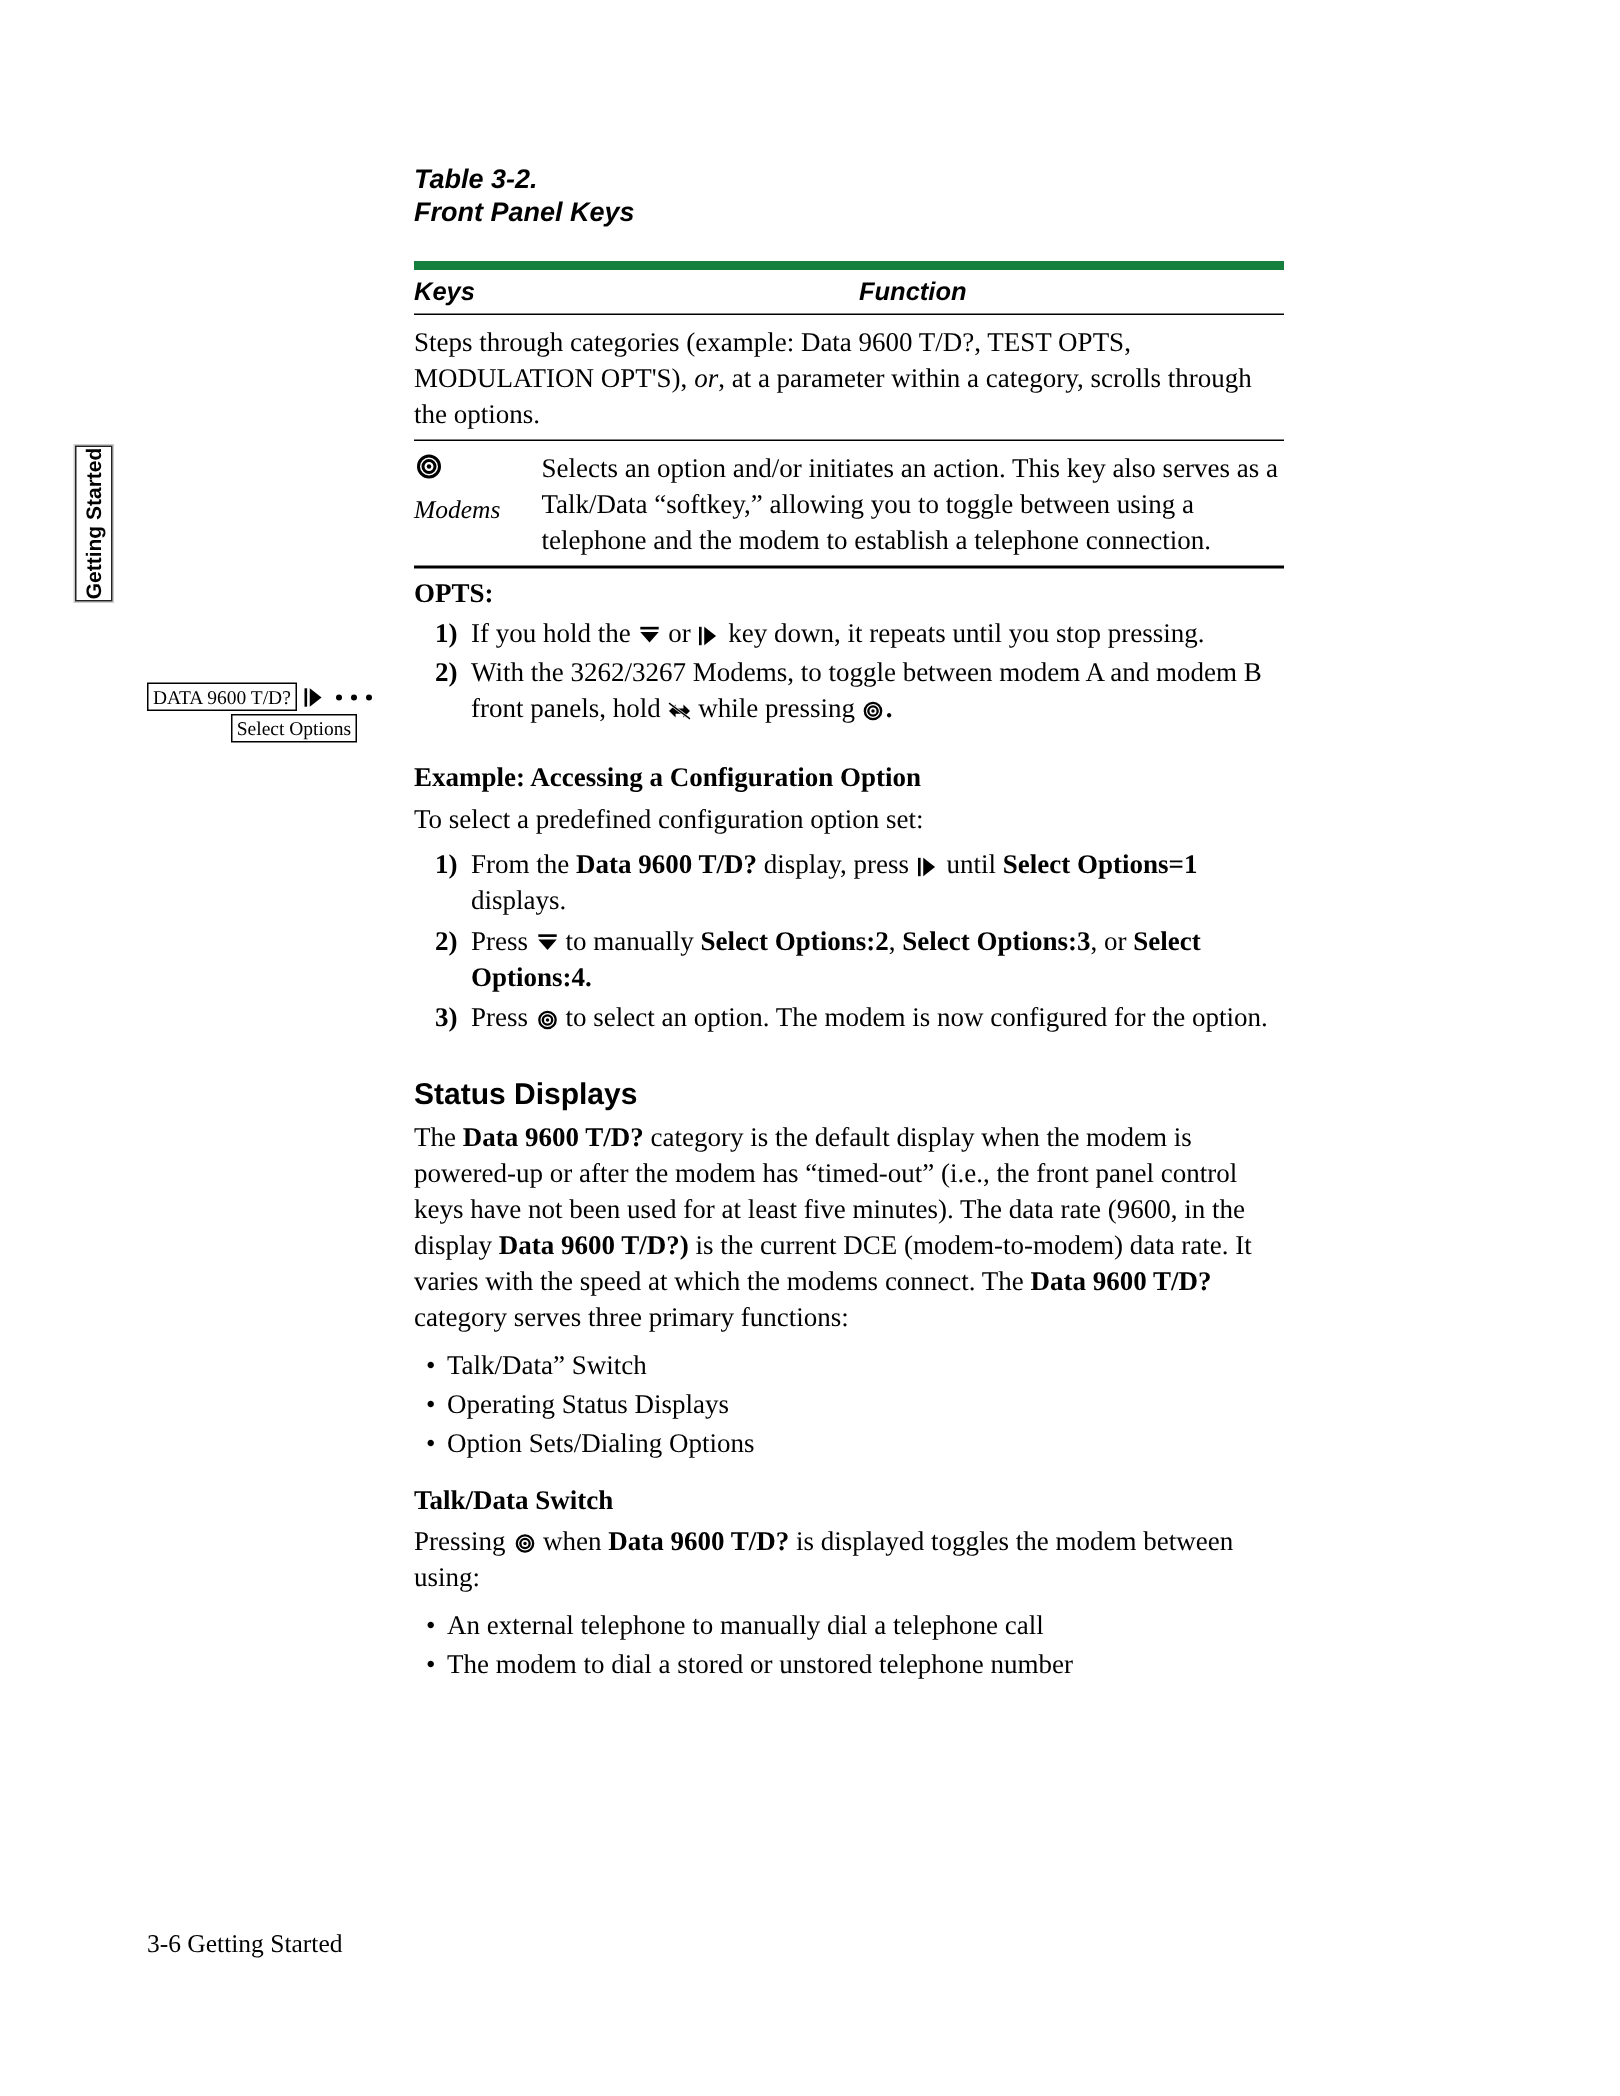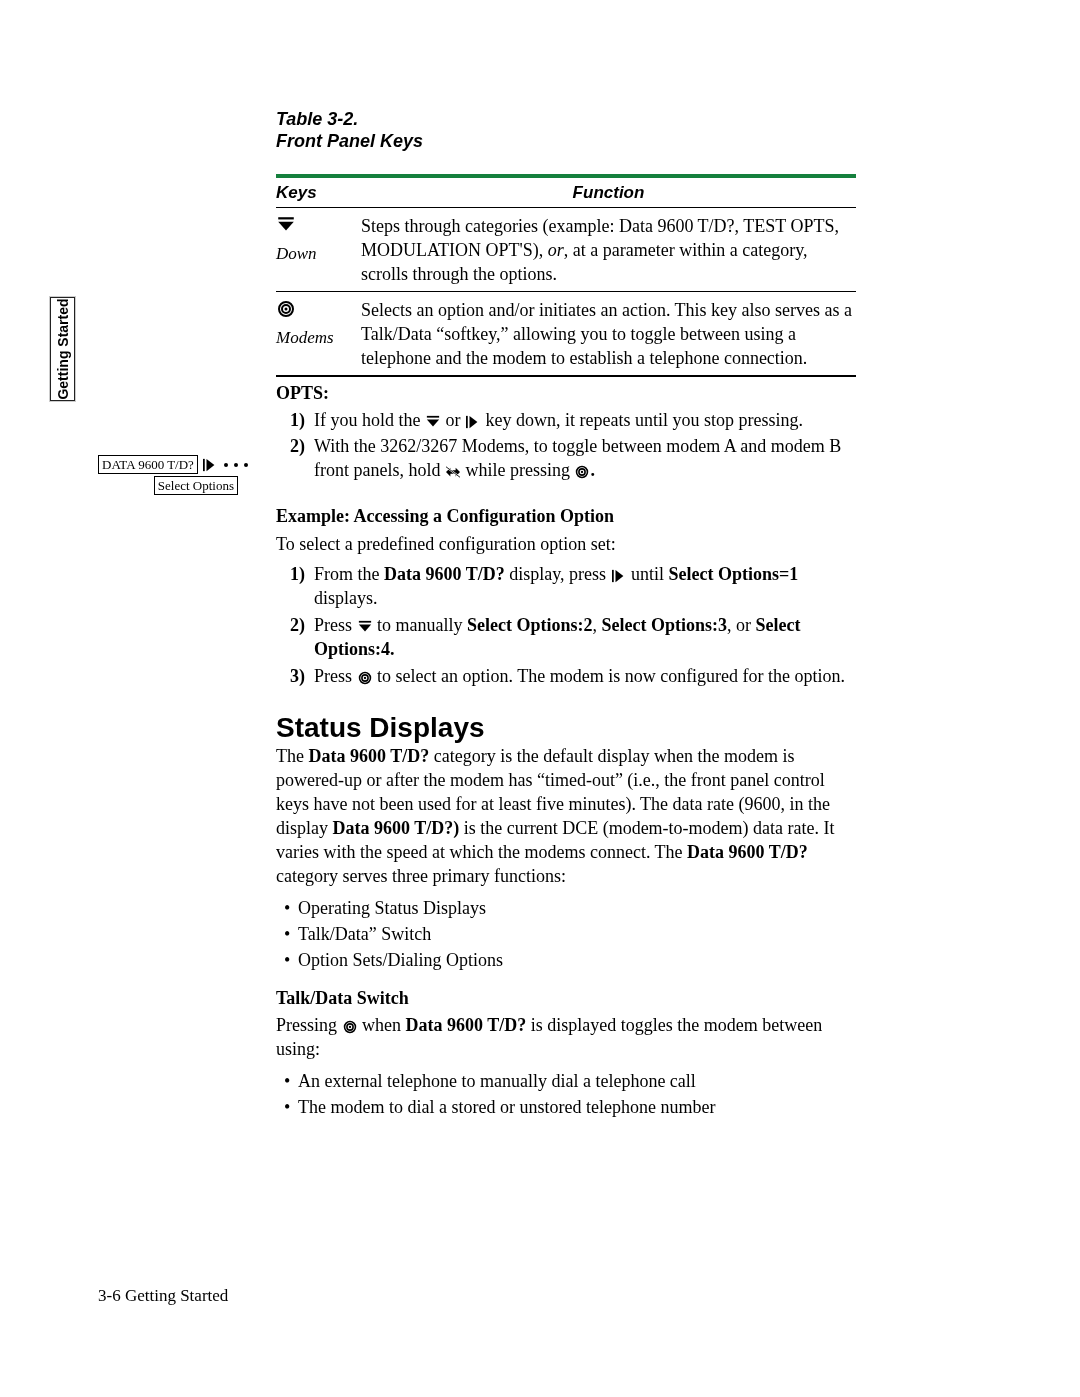--- a/index.html
+++ b/index.html
@@ -63,21 +63,21 @@
   .tbl-caption {
     font-family: Arial, Helvetica, sans-serif;
     font-weight: bold;
     font-style: italic;
     font-size: 18px;
     line-height: 22px;
     margin-bottom: 3px;
   }
   .tbl {
     width: 100%;
-    border-top: 4px solid #15803d;
+    border-top: 6px solid #15803d;
     border-bottom: 2px solid #000;
     margin-top: 22px;
   }
   .tbl-head-row {
     display: flex;
     border-bottom: 1px solid #000;
     padding: 3px 0 2px 0;
     font-family: Arial, Helvetica, sans-serif;
     font-weight: bold;
     font-style: italic;
@@ -136,21 +136,21 @@
     margin-bottom: 3px;
   }
   .steps li .marker {
     font-weight: bold;
     position: absolute;
     left: -24px;
   }
   .h-section {
     font-family: Arial, Helvetica, sans-serif;
     font-weight: bold;
-    font-size: 28px;
+    font-size: 20px;
     margin-top: 28px;
     margin-bottom: 4px;
   }
   .para { margin: 0 0 8px 0; }
   .bullets {
     margin: 6px 0 2px 0;
     padding-left: 22px;
   }
   .bullets li {
     list-style: none;
@@ -275,26 +275,20 @@
       <span>Front Panel Keys</span>
     </div>
 
     <div class="tbl">
       <div class="tbl-head-row">
         <div class="col-keys">Keys</div>
         <div class="col-func">Function</div>
       </div>
       <div class="tbl-body">
         <div class="row">
-          <div class="col-keys">
-            <svg class="icon icon-big" viewBox="0 0 18 16">
-                <use href="#icon-down"></use>
-              </svg>
-            <span class="key-label">Down</span>
-          </div>
           <div class="col-func">
             <span>Steps through categories (example: Data 9600 T/D?, TEST OPTS, MODULATION OPT'S), </span><span class="em">or</span><span>, at a parameter within a category, scrolls through the options.</span>
           </div>
         </div>
         <div class="row">
           <div class="col-keys">
             <svg class="icon icon-big" viewBox="0 0 18 18">
                 <use href="#icon-enter"></use>
               </svg>
             <span class="key-label">Modems</span>
@@ -349,22 +343,22 @@
             <use href="#icon-enter"></use>
           </svg><span> to select an option. The modem is now configured for the option.</span>
       </li>
     </ol>
 
     <div class="h-section">Status Displays</div>
     <p class="para">
       <span>The </span><span class="b">Data 9600 T/D?</span><span> category is the default display when the modem is powered-up or after the modem has “timed-out” (i.e., the front panel control keys have not been used for at least five minutes). The data rate (9600, in the display </span><span class="b">Data 9600 T/D?)</span><span> is the current DCE (modem-to-modem) data rate. It varies with the speed at which the modems connect. The </span><span class="b">Data 9600 T/D?</span><span> category serves three primary functions:</span>
     </p>
     <ul class="bullets">
+      <li>Talk/Data” Switch</li>
       <li>Operating Status Displays</li>
-      <li>Talk/Data” Switch</li>
       <li>Option Sets/Dialing Options</li>
     </ul>
 
     <div class="sub-heading">Talk/Data Switch</div>
     <p class="para">
       <span>Pressing </span><svg class="icon icon-sm" viewBox="0 0 18 18">
           <use href="#icon-enter"></use>
         </svg><span> when </span><span class="b">Data 9600 T/D?</span><span> is displayed toggles the modem between using:</span>
     </p>
     <ul class="bullets">

